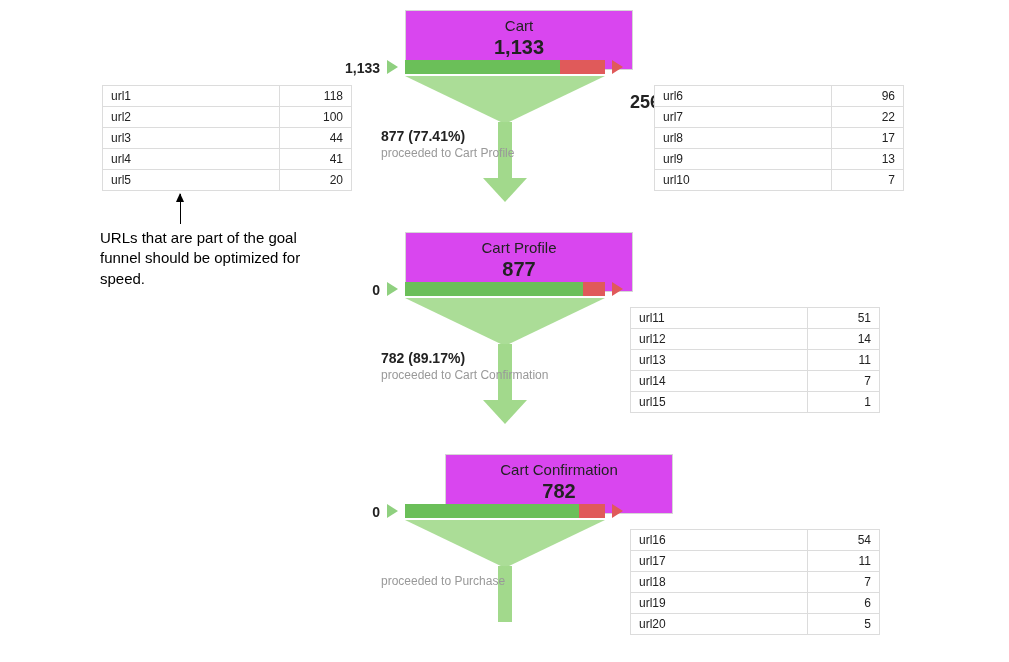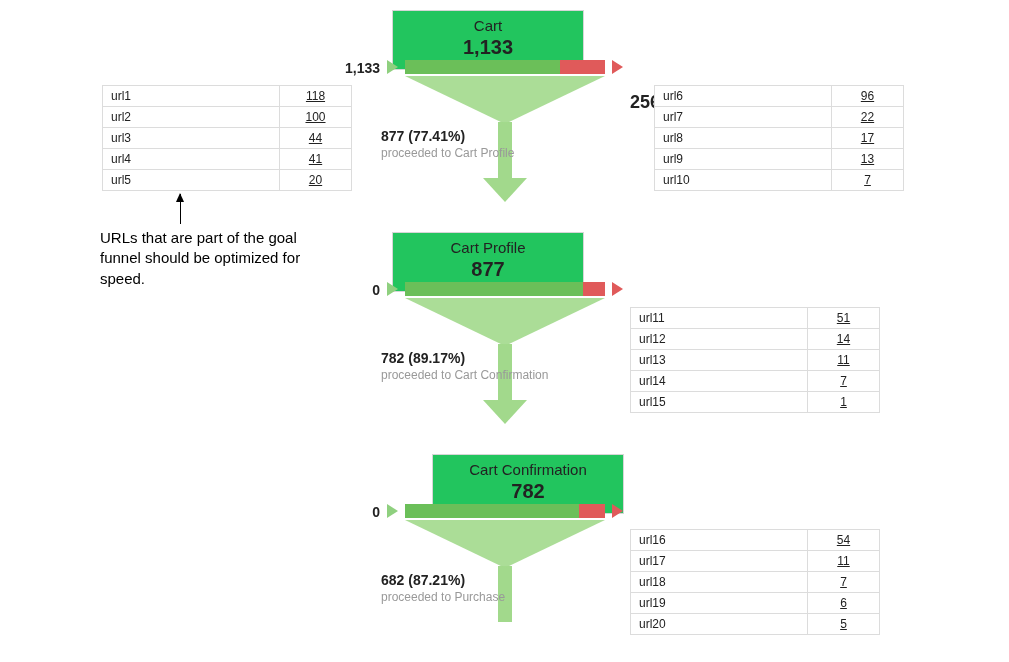--- a/index.html
+++ b/index.html
@@ -9,24 +9,24 @@
     color: #222;
     background: #fff;
     width: 1009px;
     height: 662px;
     position: relative;
     overflow: hidden;
   }
   
   .card {
     position: absolute;
-    left: 392px;
-    width: 192px;
+    left: 405px;
+    width: 228px;
     border: 1px solid #d6d6d6;
-    background: #22c55e;
+    background: #d946ef;
     text-align: center;
     padding: 6px 0 10px 0;
     box-sizing: border-box;
   }
   .card-title {
     font-size: 15px;
     color: #222;
     margin-bottom: 2px;
   }
   .card-count {
@@ -120,23 +120,22 @@
     font-size: 12px;
     width: 250px;
     border-radius: 12px;
   }
   table.url-table td {
     border: 1px solid #dcdcdc;
     padding: 3px 8px;
     background: #fff;
   }
   table.url-table td.num {
-    text-align: center;
+    text-align: right;
     width: 55px;
-    text-decoration: underline;
   }
   .annotation {
     position: absolute;
     font-size: 15px;
     color: #000;
     line-height: 1.35;
     width: 210px;
   }
   .anno-arrow {
     position: absolute;
@@ -302,21 +301,20 @@
 
 <div class="tri-right red" style="top:504px; left:612px;"></div>
 <div class="exit-count" style="top:504px; left:630px;">100</div>
 
 <div class="funnel-shape" style="top:520px;">
   <div class="funnel-top"></div>
   <div class="funnel-stem"></div>
 
 </div>
 <div class="proceed-block" style="top:572px;">
-  <div class="proceed-count">682 (87.21%)</div>
   <div class="proceed-label">proceeded to Purchase</div>
 </div>
 
 <table class="url-table" style="top:529px; left:630px;">
   <tbody>
       <tr>
         <td>url16</td>
         <td class="num">54</td>
       </tr>
   <tr>

